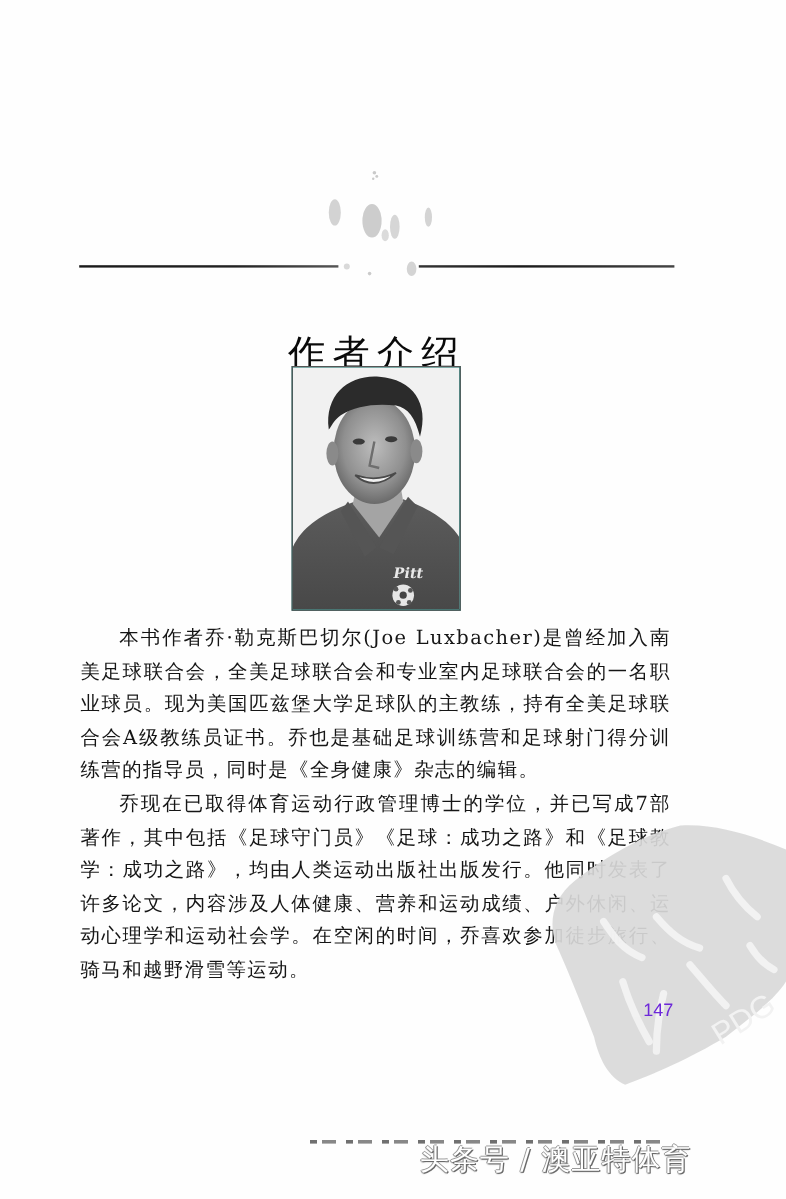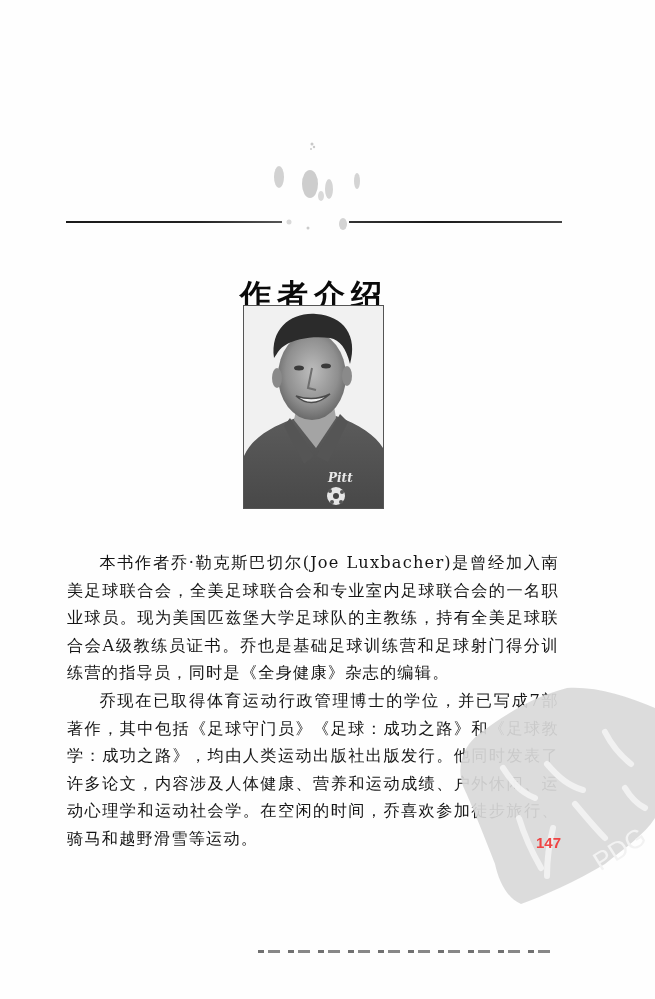--- a/index.html
+++ b/index.html
@@ -39,21 +39,21 @@
     .rule.left { left: 66px; width: 216px; background: linear-gradient(to right, #1a1a1a 0%, #222 60%, #555 100%); }
     .rule.right { left: 349px; width: 213px; background: linear-gradient(to right, #333 0%, #1a1a1a 40%, #444 100%); }
 
     .title {
       position: absolute;
       left: 0;
       width: 628px;
       top: 254px;
       text-align: center;
       font-family: "DejaVu Sans", "Liberation Sans", sans-serif;
-      font-weight: bold;
+      font-weight: normal;
       font-size: 31px;
       letter-spacing: 6px;
       color: #0a0a0a;
       line-height: 40px;
     }
 
     .photo {
       position: absolute;
       left: 243px;
       top: 305px;
@@ -67,44 +67,43 @@
     .body-text {
       position: absolute;
       left: 67px;
       top: 518px;
       width: 492px;
       font-size: 16.2px;
       line-height: 27.6px;
       letter-spacing: 1.2px;
       text-align: justify;
       color: #151515;
-      margin-top: 31px;
     }
     .body-text p {
       margin: 0;
       text-indent: 2em;
     }
 
     .watermark {
       position: absolute;
       left: 455px;
       top: 668px;
       width: 200px;
       height: 240px;
       pointer-events: none;
     }
 
     .page-number {
       position: absolute;
       left: 536px;
       top: 834px;
       font-family: "Liberation Sans", "DejaVu Sans", sans-serif;
-      font-weight: bold;
+      font-weight: normal;
       font-size: 15px;
-      color: #ef4444;
+      color: #6d28d9;
     }
 
     .scan-artifact {
       position: absolute;
       left: 258px;
       top: 950px;
       width: 300px;
       height: 3px;
       background: repeating-linear-gradient(to right, #333 0 6px, transparent 6px 10px, #555 10px 22px, transparent 22px 30px);
       opacity: 0.7;
@@ -211,14 +210,15 @@
       <path d="M98,160 C94,176 92,192 92,208"></path>
       <path d="M170,120 C176,130 182,136 190,140"></path>
     </g>
     <text x="138" y="194" transform="rotate(-32 158 186)" font-family="Liberation Sans, sans-serif" font-size="26" fill="#f2f2f2">PDG</text>
   </svg>
 
   <div class="page-number">147</div>
 
   <div class="scan-artifact"></div>
 
+  <div class="platform-credit">头条号 / 澳亚特体育</div>
 
 </div>
 
 </body></html>

